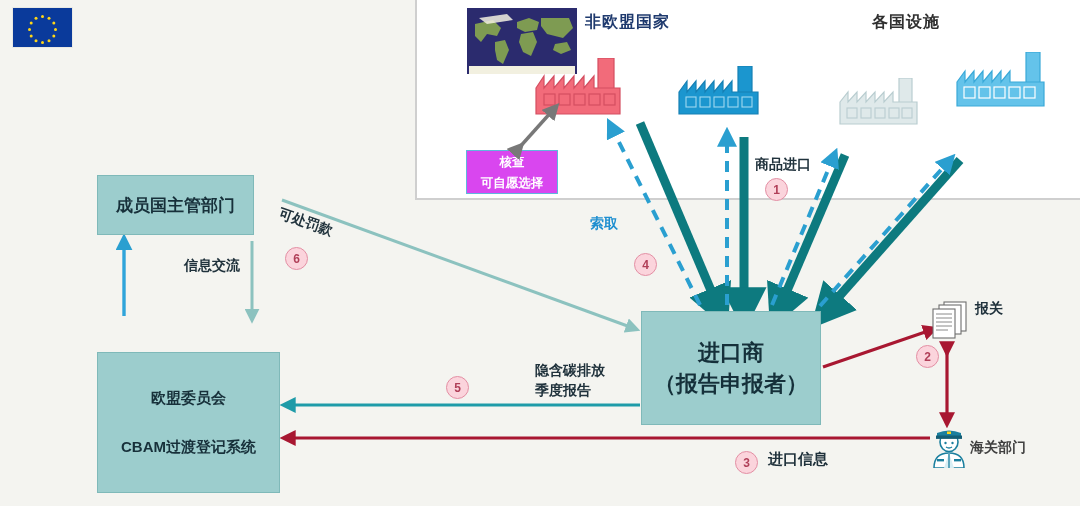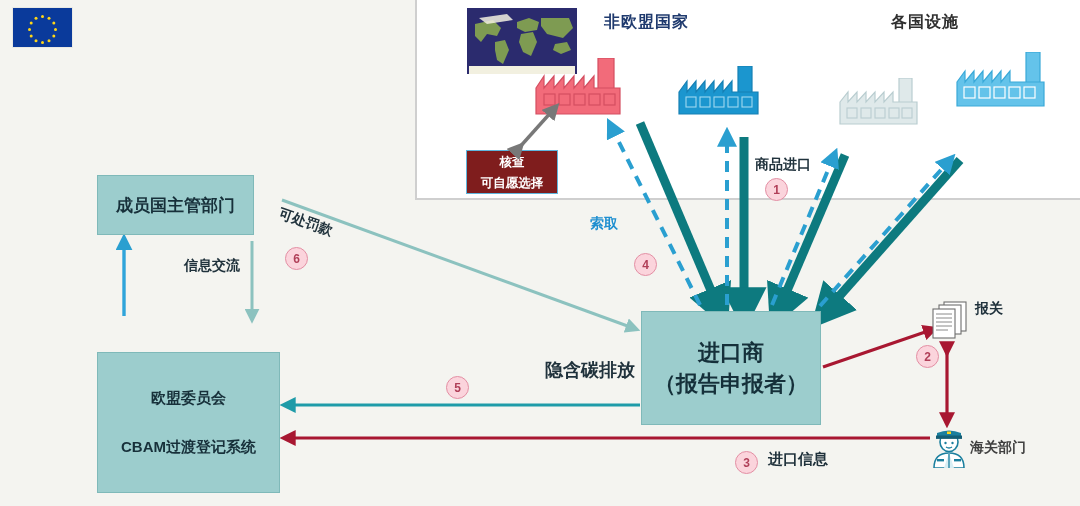--- a/index.html
+++ b/index.html
@@ -14,36 +14,36 @@
   #svglayer{position:absolute;left:0;top:0;width:1080px;height:506px;}
 
   
   .top-panel{
     position:absolute;left:415px;top:0px;width:665px;height:200px;
     background:#ffffff;border:2px solid #cfcfcf;border-top:none;border-right:none;
     box-sizing:border-box;
   }
   .panel-label{
     position:absolute;color:#1f3a6e;font-weight:bold;font-size:16px;
-    letter-spacing:1px;white-space:nowrap;margin-left:19px;
+    letter-spacing:1px;white-space:nowrap;
   }
   #label-noneu{left:585px;top:12px;}
   #label-facilities{left:872px;top:12px;color:#303030;}
 
   
   .worldmap{
     position:absolute;left:467px;top:8px;width:110px;height:66px;
     background:#2b2b6e;overflow:hidden;
   }
   .worldmap svg{display:block;}
 
   
   .verify-box{
     position:absolute;left:466px;top:150px;width:92px;height:44px;
-    background:#7f1d1d;border:1px solid #5fb6dd;
+    background:#d946ef;border:1px solid #5fb6dd;
     color:#ffffff;font-size:12.5px;font-weight:bold;line-height:21px;
     text-align:center;box-sizing:border-box;padding-top:1px;
   }
 
   
   .box{
     position:absolute;background:#9ccdcd;border:1px solid #7fb9b9;
     box-sizing:border-box;display:flex;flex-direction:column;
     align-items:center;justify-content:center;
     color:#17303a;font-weight:bold;
@@ -55,22 +55,22 @@
 
   .lbl{position:absolute;white-space:nowrap;}
   .lbl-dark{color:#20323c;font-weight:bold;font-size:14px;margin-left:32px;}
   .lbl-blue{color:#1f8fd0;font-weight:bold;font-size:14px;text-align:center;line-height:19px;}
 
   #lbl-infoexchange{left:152px;top:257px;}
   #lbl-fine{left:282px;top:205px;transform:rotate(19deg);transform-origin:left top;
     color:#20323c;font-weight:bold;font-size:14px;}
   #lbl-request{left:524px;top:214px;width:160px;}
   #lbl-goods{left:755px;top:156px;color:#20323c;font-weight:bold;font-size:14px;}
-  #lbl-quarterly{left:535px;top:360px;width:110px;text-align:center;line-height:20px;
-     color:#20323c;font-weight:bold;font-size:18px;}
+  #lbl-quarterly{left:535px;top:360px;width:110px;line-height:20px;
+     color:#20323c;font-weight:bold;font-size:14px;}
   #lbl-importinfo{left:768px;top:450px;color:#20323c;font-weight:bold;font-size:15px;}
   #lbl-declare{left:975px;top:300px;color:#20323c;font-weight:bold;font-size:14px;}
   #lbl-customsdept{left:970px;top:439px;color:#404040;font-weight:bold;font-size:14px;}
 
   
   .step{
     position:absolute;width:21px;height:21px;border-radius:50%;
     background:#fbd4dc;border:1.4px solid #e38fa4;
     color:#b03f58;font-size:12px;font-weight:bold;
     display:flex;align-items:center;justify-content:center;
@@ -350,20 +350,21 @@
   <div class="lbl" id="lbl-fine">可处罚款</div>
 
   <div class="lbl lbl-blue" id="lbl-request">
     <div>索取</div>
   </div>
 
   <div class="lbl" id="lbl-goods">商品进口</div>
 
   <div class="lbl" id="lbl-quarterly">
     <div>隐含碳排放</div>
+    <div>季度报告</div>
   </div>
 
   <div class="lbl" id="lbl-importinfo">进口信息</div>
 
   <div class="lbl" id="lbl-declare">报关</div>
 
   <div class="lbl" id="lbl-customsdept">海关部门</div>
 
   <div class="step" id="step1">1</div>
   <div class="step" id="step2">2</div>

